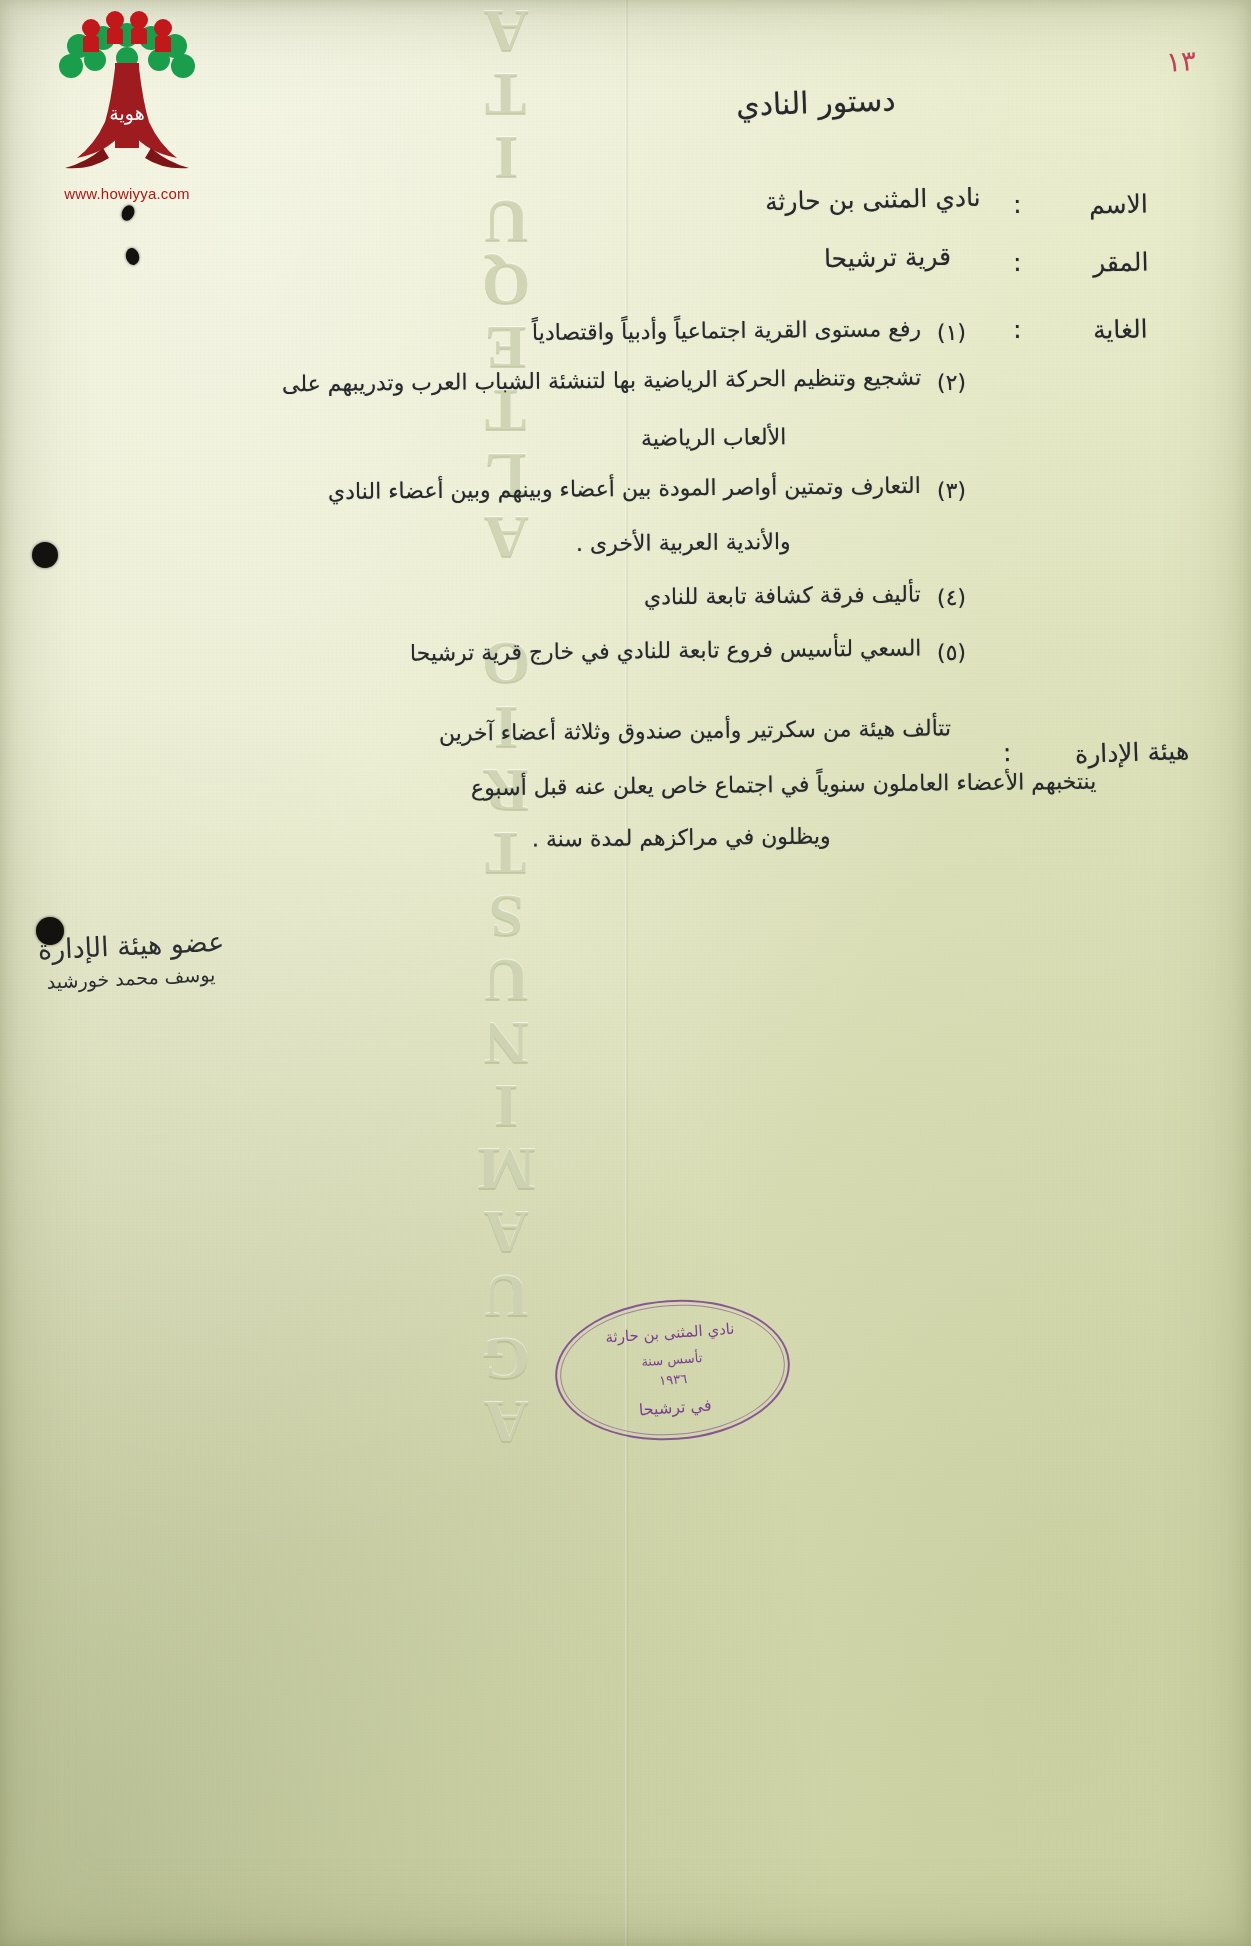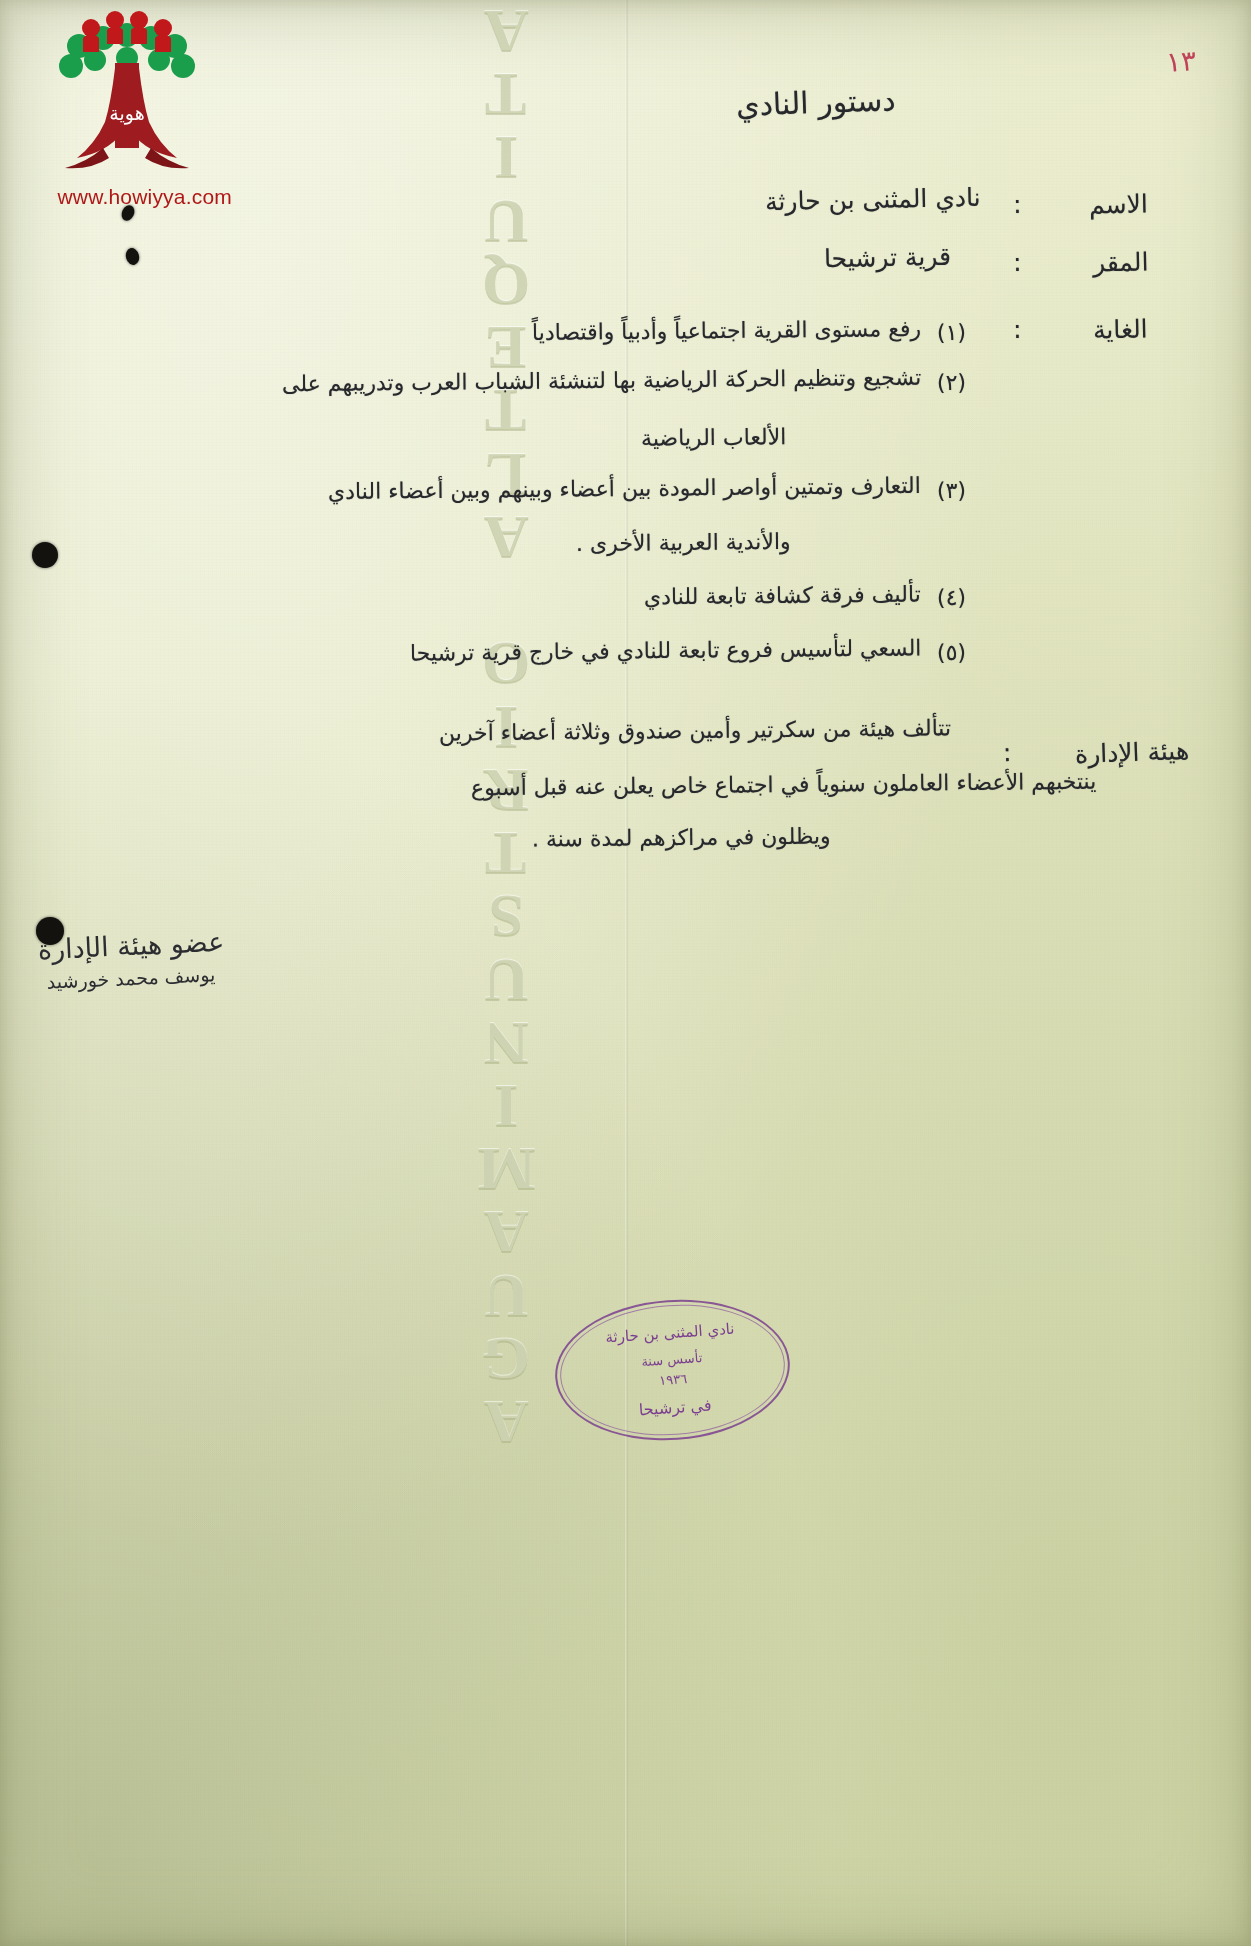--- a/index.html
+++ b/index.html
@@ -75,31 +75,31 @@
     transform: rotate(180deg);
     line-height: 1.02;
   }
 
   
   .logo-box {
     position: absolute;
     left: 22px;
     top: 8px;
     width: 210px;
-    text-align: right;
+    text-align: center;
   }
   .logo-art {
     position: relative;
     width: 180px;
     height: 175px;
     margin: 0 auto;
   }
   .logo-url {
     font-family: "Liberation Sans", sans-serif;
-    font-size: 21px;
+    font-size: 15px;
     color: #b01818;
     margin-top: 2px;
     letter-spacing: 0.2px;
   }
 
   
   .blot {
     position: absolute;
     background: #14120f;
     border-radius: 50%;

